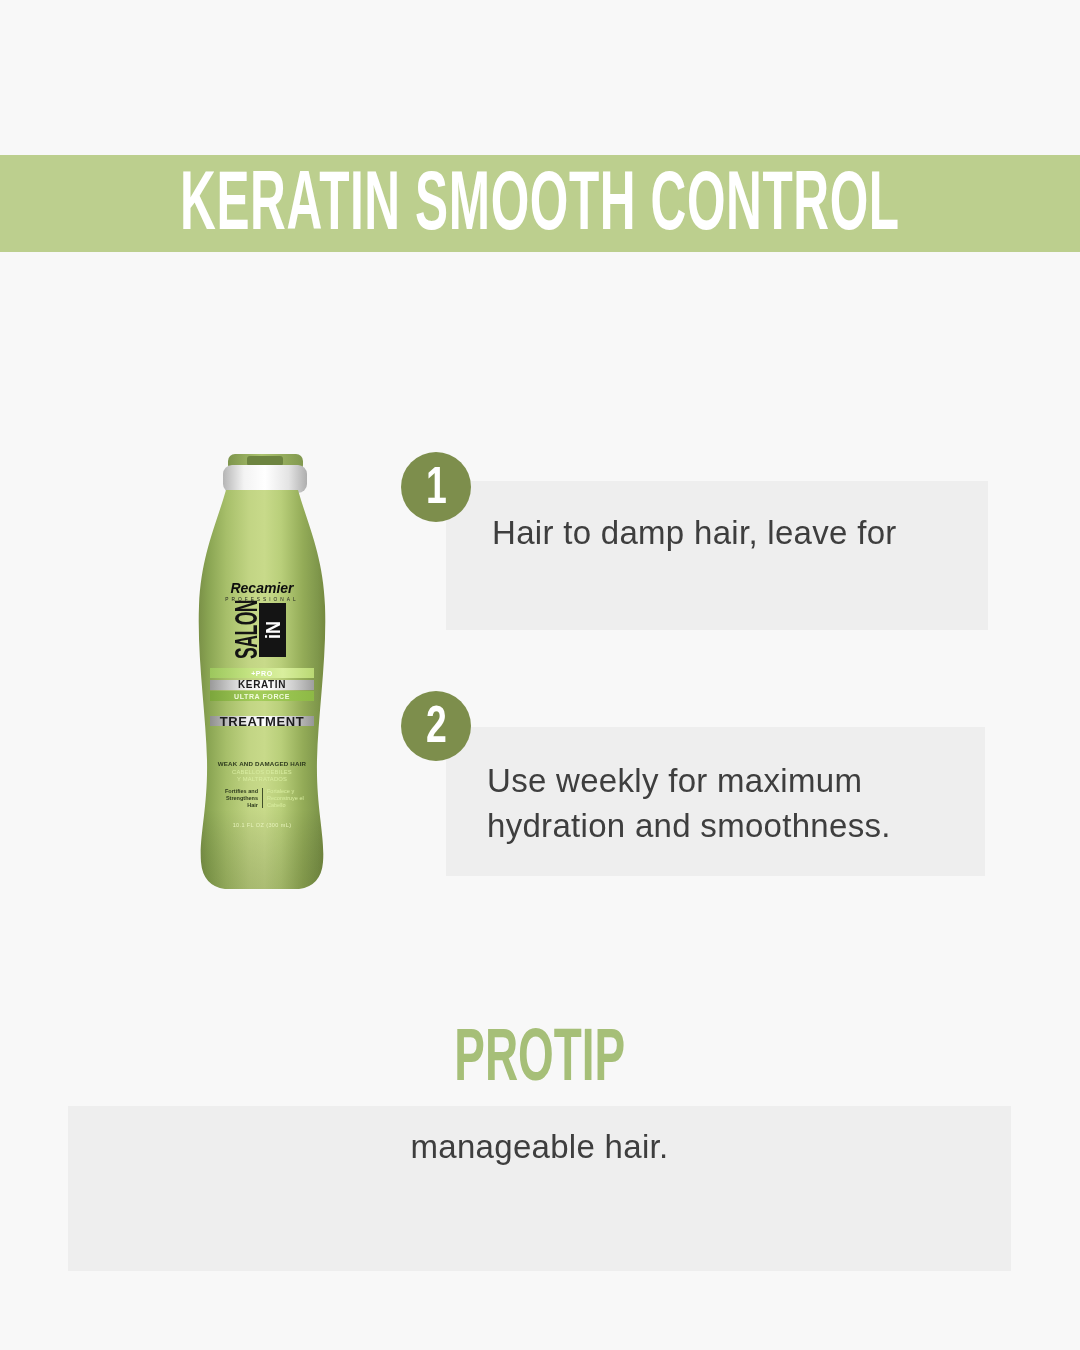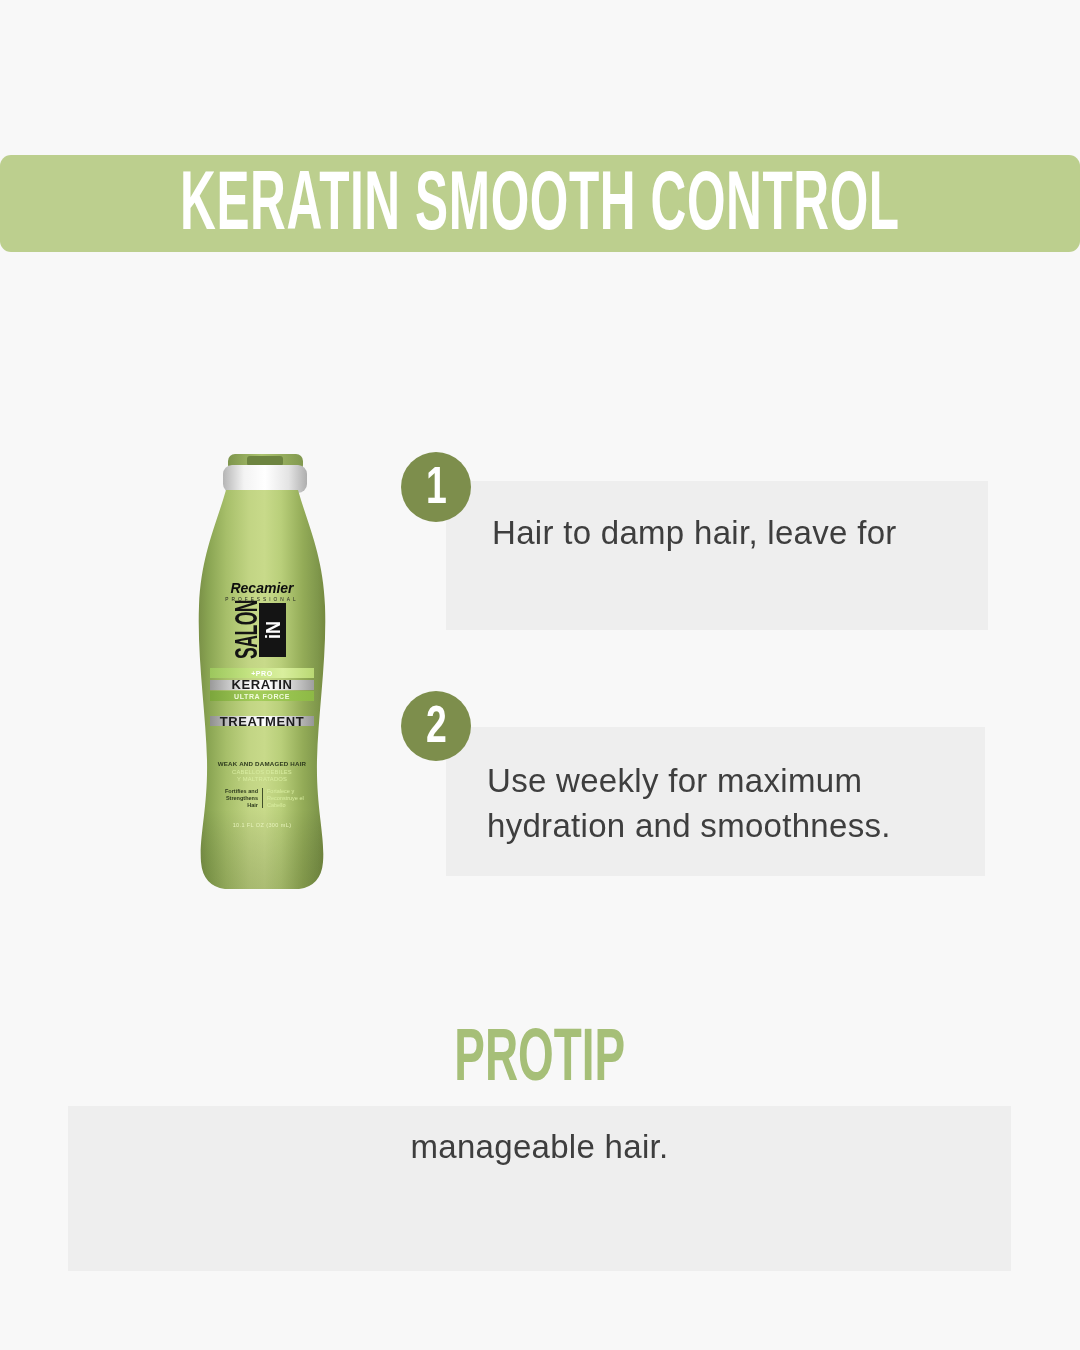--- a/index.html
+++ b/index.html
@@ -6,21 +6,21 @@
   html,body { background:#e9e9e9; }
   .canvas {
     position:relative; width:1080px; height:1350px;
     background:#f8f8f8; overflow:hidden;
     font-family:"Liberation Sans", sans-serif;
   }
 
   
   .banner {
     position:absolute; left:0; top:155px; width:1080px; height:97px;
-    background:#bccf8e; display:flex; align-items:center; justify-content:center;border-radius:11px;
+    background:#bccf8e; display:flex; align-items:center; justify-content:center;
   }
   .banner-title {
     display:inline-block; white-space:nowrap;
     font-size:84px; font-weight:bold; color:#ffffff;
     letter-spacing:1px; transform:scaleX(0.59); transform-origin:center;
     padding-bottom:6px;
   }
 
   
   .bottle { position:absolute; left:195px; top:452px; width:134px; height:440px; }
@@ -53,21 +53,21 @@
   .band {
     position:absolute; left:15px; width:104px; height:10px;
     display:flex; align-items:center; justify-content:center;
     font-weight:bold; letter-spacing:0.6px;
   }
   .band-pro {
     top:216px; font-size:7px; color:#ffffff;
     background:linear-gradient(90deg,#9cc75d,#c6e584 40%,#d9ef9e 70%,#b9d873);
   }
   .band-keratin {
-    top:227.5px; font-size:13px; color:#1c1c1c;
+    top:227.5px; font-size:10px; color:#1c1c1c;
     background:linear-gradient(90deg,#9a9a9a,#f2f2f2 35%,#ffffff 55%,#cfcfcf 80%,#9f9f9f);
   }
   .band-ultra {
     top:239px; font-size:7px; color:#f3fbdf;
     background:linear-gradient(90deg,#7ca63c,#a5ce5c 45%,#8db945);
   }
   .band-treatment {
     top:264px; font-size:13px; color:#1c1c1c;
     background:linear-gradient(90deg,#8f8f8f,#ededed 35%,#ffffff 55%,#cacaca 80%,#969696);
   }

